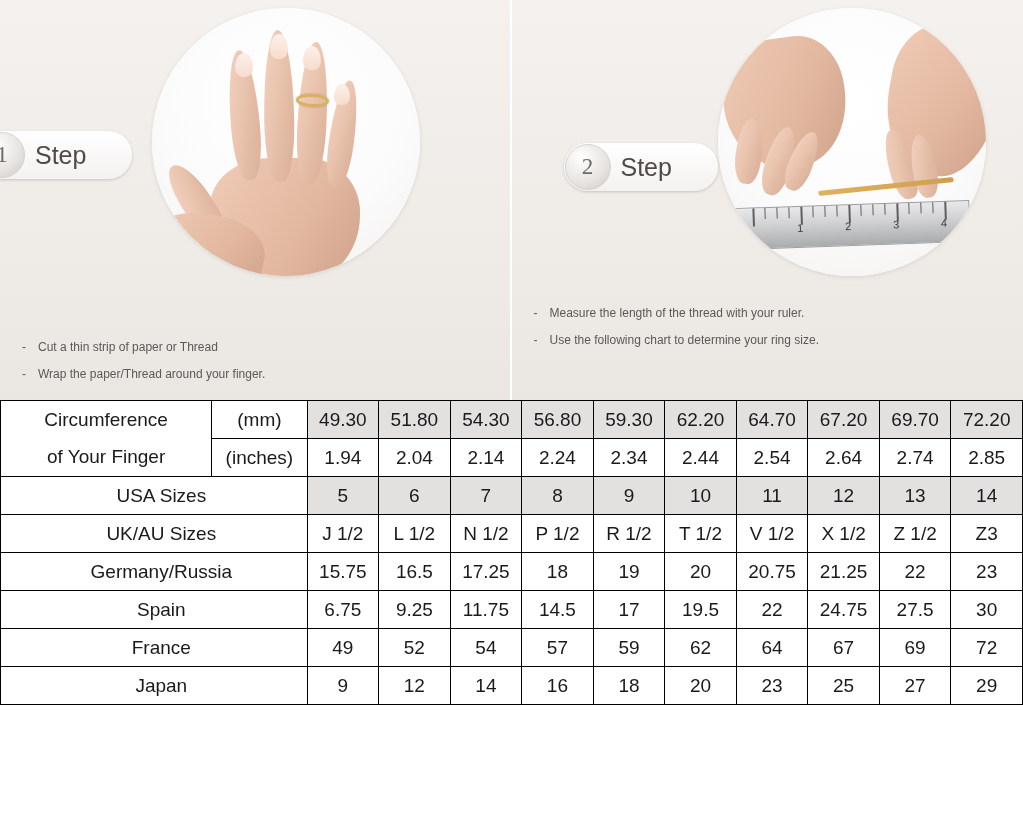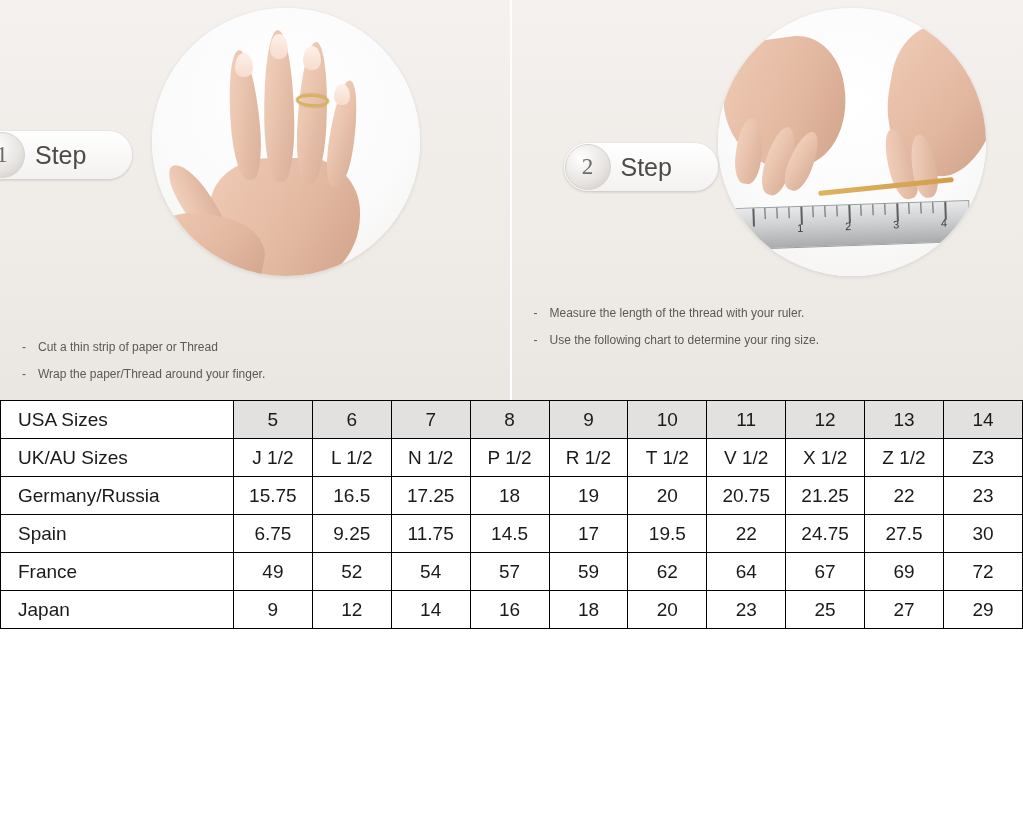--- a/index.html
+++ b/index.html
@@ -169,21 +169,21 @@
     text-align: center;
     padding: 0 2px;
     white-space: nowrap;
     overflow: hidden;
   }
   td.rowlabel {
     text-align: center;
     font-size: 19px;
     width: 186px;
   }
-  td.rowlabel.leftal { text-align: left; padding-left: 17px; }
+  td.rowlabel.leftal { text-align: center; padding-left: 17px; }
   td.unit {
     width: 84px;
     text-align: center;
     font-size: 18px;
   }
   td.shade { background: #e3e1e0; }
   td.val { width: 63px; }
   .nb { border-bottom: none !important; }
   .nt { border-top: none !important; }
 </style>
@@ -281,21 +281,49 @@
         <div class="line"><span class="dash">-</span><span>Measure the length of the thread with your ruler.</span></div>
         <div class="line"><span class="dash">-</span><span>Use the following chart to determine your ring size.</span></div>
       </div>
     </div>
   </div>
 
   <div class="table-wrap">
     <table class="sizes">
       <tbody>
 
-
+        <tr>
+          <td class="rowlabel nb">Circumference</td>
+          <td class="unit">(mm)</td>
+          <td class="val shade">49.30</td>
+          <td class="val shade">51.80</td>
+          <td class="val shade">54.30</td>
+          <td class="val shade">56.80</td>
+          <td class="val shade">59.30</td>
+          <td class="val shade">62.20</td>
+          <td class="val shade">64.70</td>
+          <td class="val shade">67.20</td>
+          <td class="val shade">69.70</td>
+          <td class="val shade">72.20</td>
+        </tr>
+
+        <tr>
+          <td class="rowlabel nt">of Your Finger</td>
+          <td class="unit">(inches)</td>
+          <td class="val">1.94</td>
+          <td class="val">2.04</td>
+          <td class="val">2.14</td>
+          <td class="val">2.24</td>
+          <td class="val">2.34</td>
+          <td class="val">2.44</td>
+          <td class="val">2.54</td>
+          <td class="val">2.64</td>
+          <td class="val">2.74</td>
+          <td class="val">2.85</td>
+        </tr>
 
 
 
         <tr>
           <td class="rowlabel leftal" colspan="2">USA Sizes</td>
           <td class="val shade">5</td>
           <td class="val shade">6</td>
           <td class="val shade">7</td>
           <td class="val shade">8</td>
           <td class="val shade">9</td>

